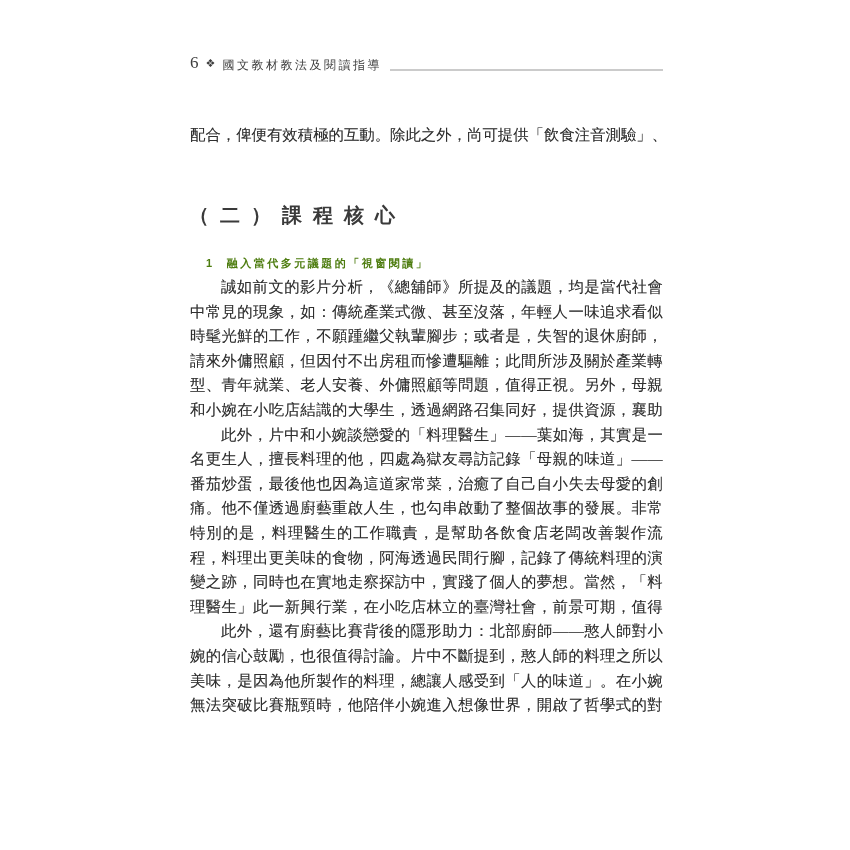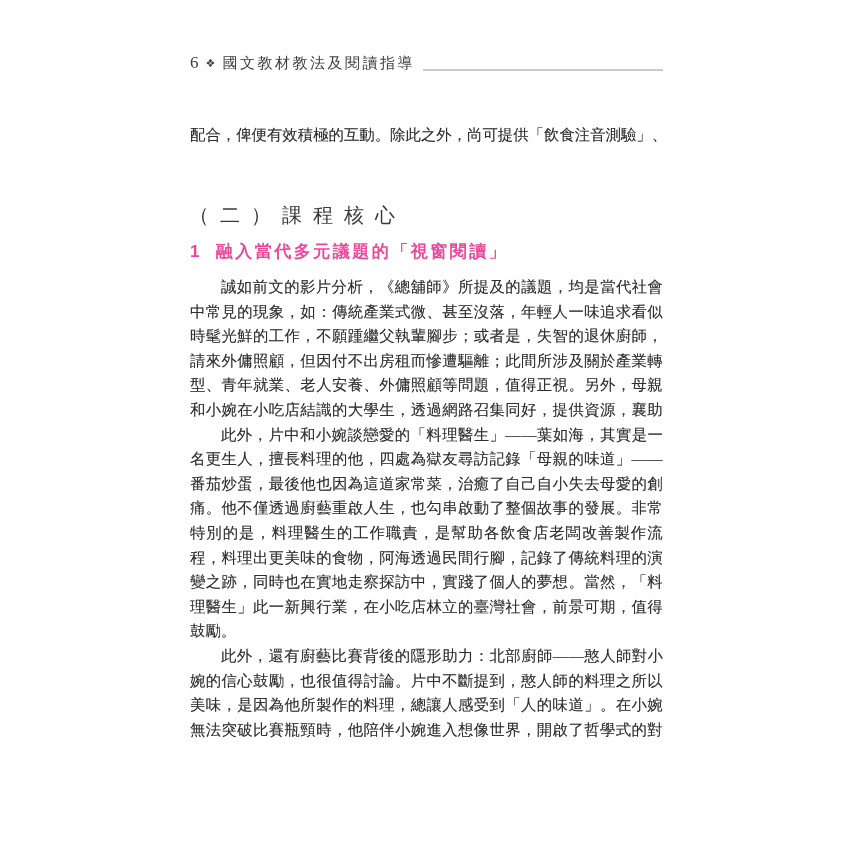--- a/index.html
+++ b/index.html
@@ -24,21 +24,21 @@
     position: absolute;
     left: 190px;
     top: 54px;
     width: 473px;
     display: flex;
     align-items: flex-end;
     color: var(--header-text);
   }
   .pagenum { font-size: 17px; line-height: 1; }
   .diamond { font-size: 11px; line-height: 1; margin: 0 7px 2px 7px; color: var(--header-text); }
-  .running-title { font-size: 15px; line-height: 1; letter-spacing: 2.5px; white-space: nowrap; }
+  .running-title { font-size: 12px; line-height: 1; letter-spacing: 2.5px; white-space: nowrap; }
   .header-rule {
     flex: 1;
     border-bottom: 2px solid var(--header-rule);
     margin-left: 8px;
     margin-bottom: 0px;
     min-width: 20px;
   }
 
   
   .text-block { position: absolute; left: 190px; width: 473px; }
@@ -62,38 +62,38 @@
   .line.indent { padding-left: 31px; }
 
   
   .section-heading {
     position: absolute;
     left: 189px;
     top: 202px;
     margin: 0;
     font-family: "Liberation Serif", "DejaVu Serif", serif;
     font-size: 20px;
-    font-weight: 400;
+    font-weight: 700;
     letter-spacing: 11px;
     color: var(--heading-text);
     white-space: nowrap;
     text-align: right;
   }
 
   
   .subsection-heading {
     position: absolute;
     left: 190px;
     top: 240px;
-    margin: 0;
+    margin: 16px;
     font-family: "Liberation Sans", "DejaVu Sans", sans-serif;
-    font-size: 17px;
+    font-size: 11px;
     font-weight: 700;
     letter-spacing: 2.5px;
-    color: #ec4899;
+    color: #4d7c0f;
     white-space: nowrap;
   }
   .subsection-number { margin-right: 9px; letter-spacing: 0; }
 </style>
 </head>
 <body>
 
 <div class="page">
 
   <header class="running-header">
@@ -588,21 +588,20 @@
           <span>會</span>
           <span>，</span>
           <span>前</span>
           <span>景</span>
           <span>可</span>
           <span>期</span>
           <span>，</span>
           <span>值</span>
           <span>得</span>
         </div>
-        <div class="line">鼓勵。</div>
       </div>
       <div>
         <div class="line indent stretch">
           <span>此</span>
           <span>外</span>
           <span>，</span>
           <span>還</span>
           <span>有</span>
           <span>廚</span>
           <span>藝</span>

